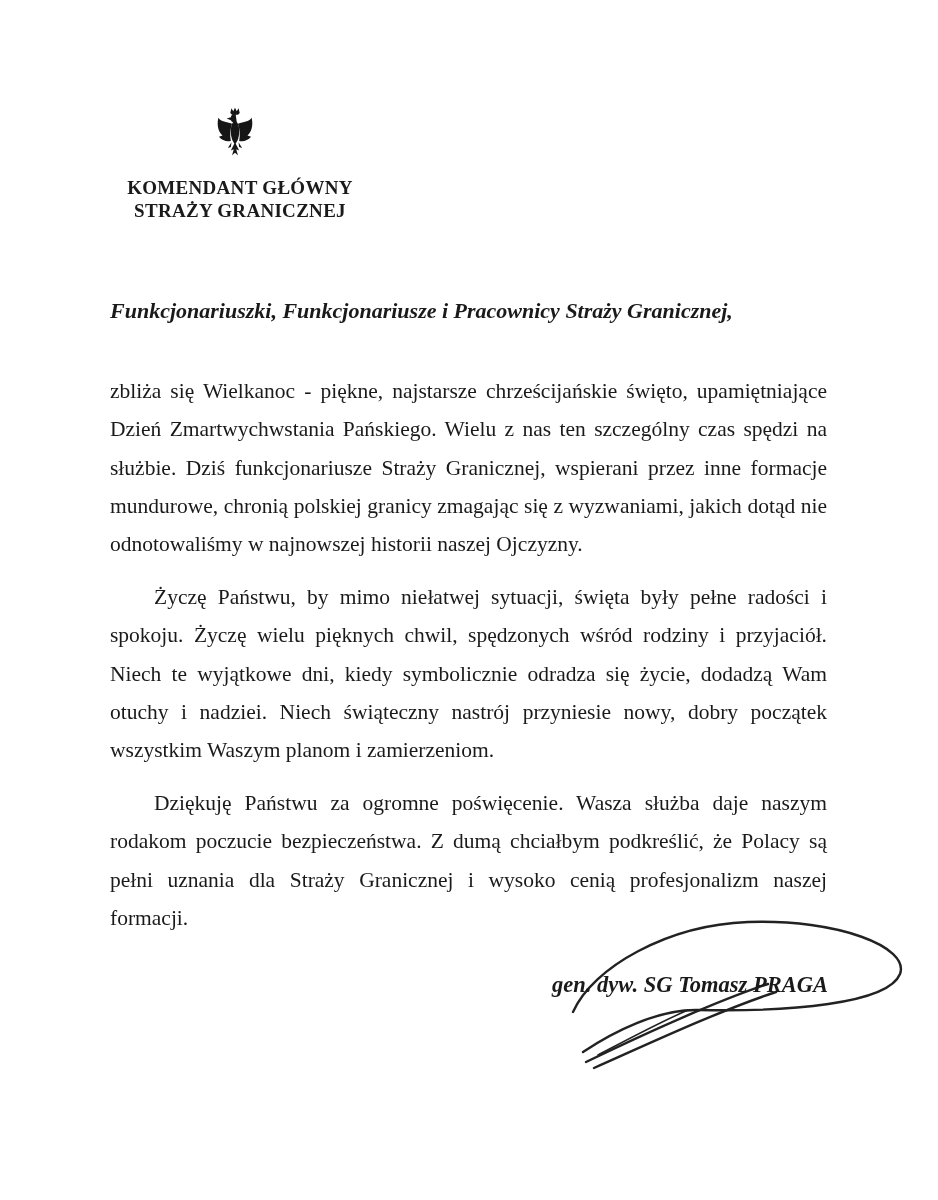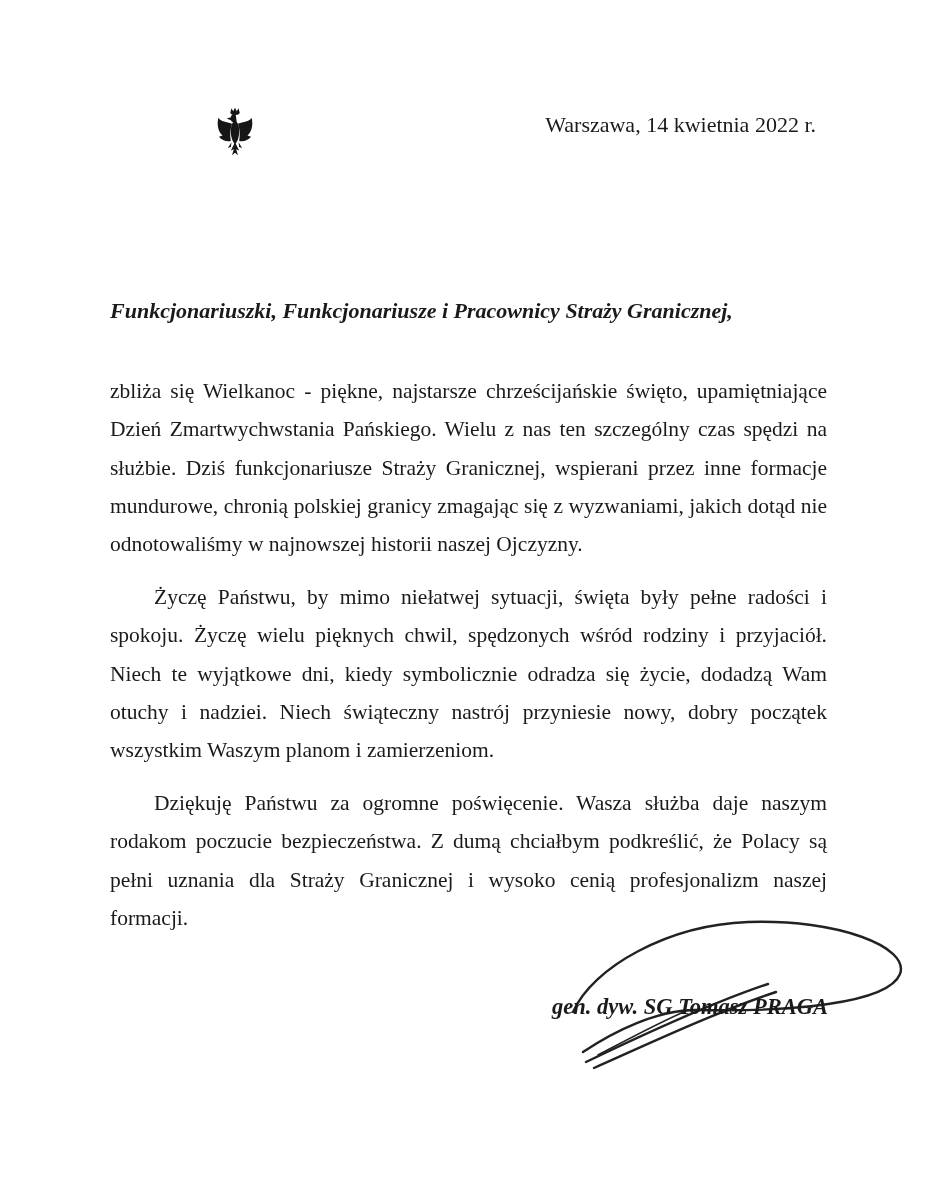--- a/index.html
+++ b/index.html
@@ -80,51 +80,52 @@
   .signature-swirl {
     position: absolute;
     left: 538px;
     top: 912px;
     width: 390px;
     height: 165px;
   }
   .signature-swirl svg { width: 100%; height: 100%; display: block; }
   .signature-name {
     position: absolute;
-    top: 994px;
+    top: 972px;
     right: 110px;
     font-size: 22.5px;
     font-weight: bold;
     font-style: italic;
     white-space: nowrap;
   }
 </style>
 </head>
 <body>
 
 <div class="page">
 
-  <div class="place-date">Warszawa, 14 kwietnia 2022 r.</div>
 
   <div class="emblem">
     <svg viewBox="0 0 64 96" xmlns="http://www.w3.org/2000/svg" aria-hidden="true">
       <g fill="#161616" stroke="none">
         <path d="M24 11 L26 3 L29 8 L32 2 L35 8 L38 3 L40 11 L37 14 L27 14 Z"></path>
         <path d="M33 12 C28 12 25 15 25 18 L18 20 L25 23 C26 26 29 27 32 27 L35 27 Z"></path>
         <path d="M32 25 C37 26 39 33 39 42 C39 52 36 60 32 63 C28 60 25 52 25 42 C25 33 27 26 32 25 Z"></path>
         <path d="M27 29 C17 25 9 27 4 19 C1 31 4 43 11 49 L5 51 C10 57 18 60 25 58 C23 49 24 37 27 29 Z"></path>
         <path d="M37 29 C47 25 55 27 60 19 C63 31 60 43 53 49 L59 51 C54 57 46 60 39 58 C41 49 40 37 37 29 Z"></path>
         <path d="M32 60 L39 74 L34 72 L37 82 L32 78 L27 82 L30 72 L25 74 Z"></path>
         <path d="M26 60 L20 70 L25 68 Z"></path>
         <path d="M38 60 L44 70 L39 68 Z"></path>
       </g>
     </svg>
   </div>
 
   <div class="sender-block">
+    <div>KOMENDANT GŁÓWNY</div>
+    <div>STRAŻY GRANICZNEJ</div>
   </div>
 
   <div class="letter-body">
     <p class="salutation">Funkcjonariuszki, Funkcjonariusze i Pracownicy Straży Granicznej,</p>
     <p class="body-par">zbliża się Wielkanoc - piękne, najstarsze chrześcijańskie święto, upamiętniające Dzień Zmartwychwstania Pańskiego. Wielu z nas ten szczególny czas spędzi na służbie. Dziś funkcjonariusze Straży Granicznej, wspierani przez inne formacje mundurowe, chronią polskiej granicy zmagając się z wyzwaniami, jakich dotąd nie odnotowaliśmy w najnowszej historii naszej Ojczyzny.</p>
     <p class="body-par indented">Życzę Państwu, by mimo niełatwej sytuacji, święta były pełne radości i spokoju. Życzę wielu pięknych chwil, spędzonych wśród rodziny i przyjaciół. Niech te wyjątkowe dni, kiedy symbolicznie odradza się życie, dodadzą Wam otuchy i nadziei. Niech świąteczny nastrój przyniesie nowy, dobry początek wszystkim Waszym planom i zamierzeniom.</p>
     <p class="body-par indented">Dziękuję Państwu za ogromne poświęcenie. Wasza służba daje naszym rodakom poczucie bezpieczeństwa. Z dumą chciałbym podkreślić, że Polacy są pełni uznania dla Straży Granicznej i wysoko cenią profesjonalizm naszej formacji.</p>
   </div>
 
   <div class="signature-swirl">

